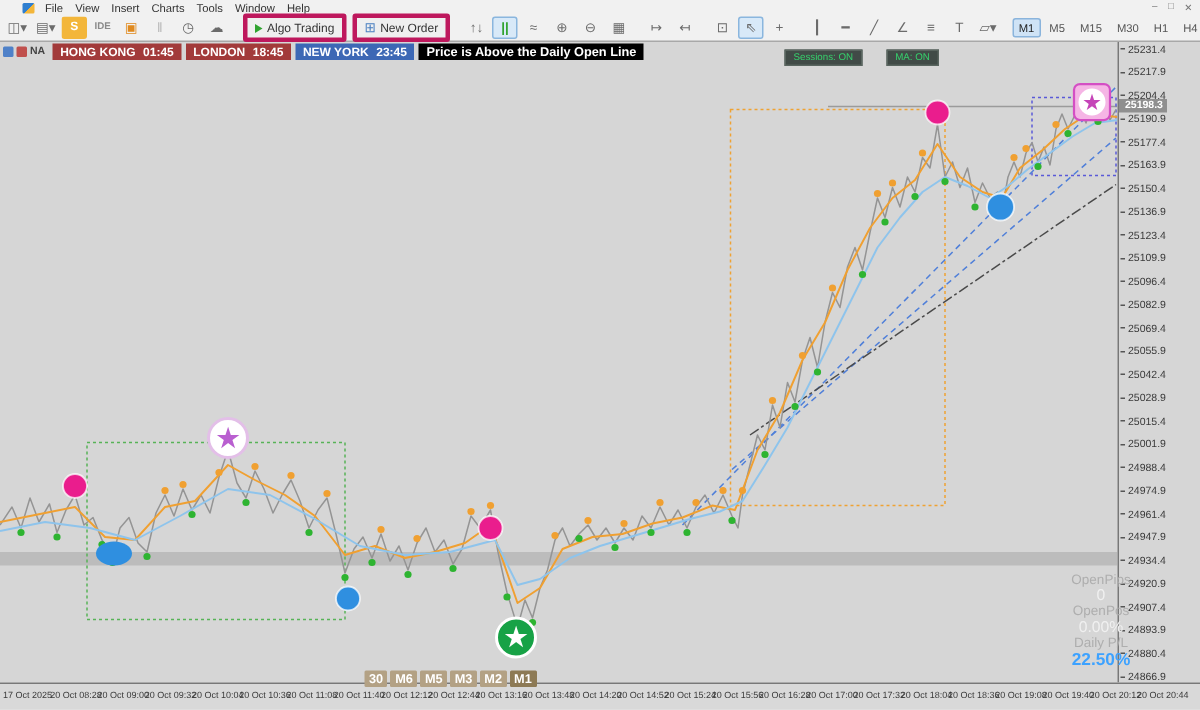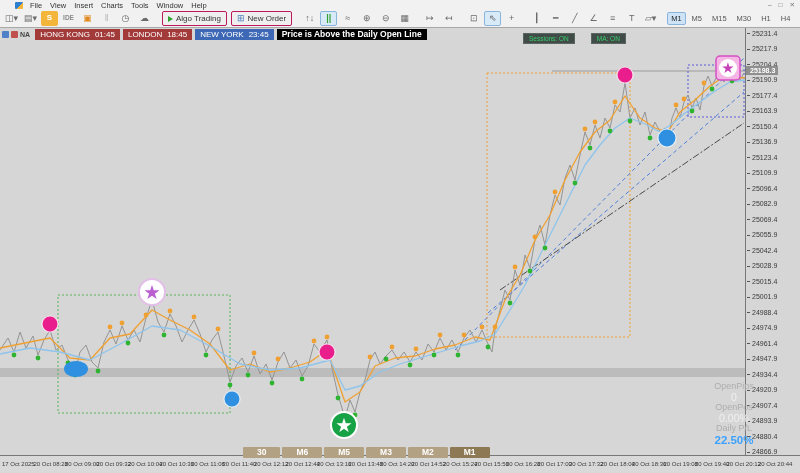--- a/index.html
+++ b/index.html
@@ -14,39 +14,39 @@
   
   #toolbar{position:absolute;top:10px;left:0;right:0;height:17px;background:#f1f1f1;border-bottom:1px solid #a8a8a8;display:flex;align-items:center;padding-left:2px}
   .ticon{min-width:15px;height:13px;line-height:12px;text-align:center;font-size:9px;color:#6b6b6b;margin:0 1px;border:1px solid transparent;border-radius:2px;white-space:nowrap}
   .ticon.pressed{background:#d8e9f8;border-color:#8ab6de}
   .ticon.yellow{background:#f3b63a;color:#fff;font-weight:bold;font-size:8px;border-radius:2px}
   .ticon.orange{color:#e08a1e}
   .ticon.green{color:#2fa32f;font-weight:bold}
   .ticon.dim{color:#b5b5b5}
   .ticon.tiny{font-size:6.5px;letter-spacing:0;color:#8a8a8a;font-weight:bold}
   .sep{width:1px;height:12px;background:#c6c6c6;margin:0 3px}
-  .tbtn{display:flex;align-items:center;gap:3px;border:1px solid #be185d;border-radius:2px;padding:0 5px;height:13px;font-size:8px;color:#333;background:#efefef;margin:0 2px;white-space:nowrap}
+  .tbtn{display:flex;align-items:center;gap:3px;border:3px solid #be185d;border-radius:2px;padding:0 5px;height:13px;font-size:8px;color:#333;background:#efefef;margin:0 2px;white-space:nowrap}
   .play-tri{width:0;height:0;border-left:5px solid #2fa32f;border-top:3.5px solid transparent;border-bottom:3.5px solid transparent}
   .order-ic{color:#4a7fc0;font-size:9px;line-height:9px}
   .tf{font-size:7.5px;color:#555;padding:1px 3px;margin:0 1px;border:1px solid transparent;border-radius:2px}
   .tf.active{background:#cfe3f6;border-color:#8ab4dc;color:#1e1e1e}
   
   #chart{position:absolute;top:28px;left:0;width:745px;height:427px;background:#d6d6d6;overflow:visible}
   #svg-chart{position:absolute;top:0;left:0}
   #session-row{position:absolute;top:0;left:0;height:12px;display:flex;align-items:center;gap:3px;z-index:4}
   #chart-tab{display:flex;align-items:center;gap:2px;padding:0 2px}
   .dock-ic{width:7px;height:7px;border-radius:1px}
   #tab-label{font-size:7px;font-weight:bold;color:#444}
-  .badge{height:11px;line-height:11px;padding:0 5px;color:#fff;font-size:8px;font-weight:normal;white-space:nowrap}
+  .badge{height:11px;line-height:11px;padding:0 5px;color:#fff;font-size:8px;font-weight:bold;white-space:nowrap}
   .badge .t{margin-left:5px}
   #banner{height:11px;line-height:11px;padding:0 5px;color:#fff;font-size:8.5px;font-weight:bold;white-space:nowrap}
   #ind-toggles{position:absolute;left:523px;top:5px;display:flex;gap:16px;z-index:4}
   .itoggle{background:#414b47;border:1px solid #59655f;color:#36d06c;font-size:6.5px;padding:1px 5px;white-space:nowrap}
   #btf{position:absolute;left:243px;top:419px;display:flex;gap:2px;z-index:4}
-  .btf{background:#b3a184;color:#fff;font-weight:bold;font-size:8.5px;padding:0 14px;height:11px;line-height:11px;border-radius:1px}
+  .btf{background:#b3a184;color:#fff;font-weight:bold;font-size:8.5px;padding:0 3px;height:11px;line-height:11px;border-radius:1px}
   .btf.active{background:#8d7a55}
   
   #watermark{position:absolute;left:676px;top:382px;width:116px;text-align:center;z-index:6;line-height:1.08}
   .wm-symbol{font-size:14px;font-weight:bold;color:#fbfbfb}
   .wm-label{font-size:9px;color:#aeaeae}
   .wm-value{font-size:10.5px;color:#f0f0f0}
   .wm-pl{font-size:11.5px;font-weight:bold;color:#3da2ff}
   
   #yaxis{position:absolute;left:745px;top:28px;width:55px;height:427px;background:#d6d6d6;border-left:1px solid #787878;font-size:7px;color:#3a3a3a;z-index:2}
   .ylab{position:absolute;left:1px;white-space:nowrap}

